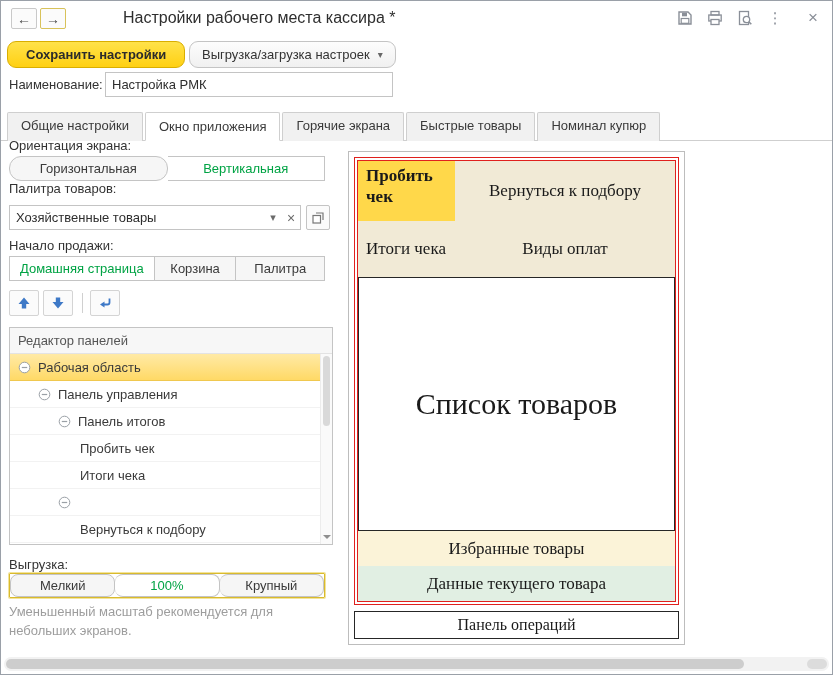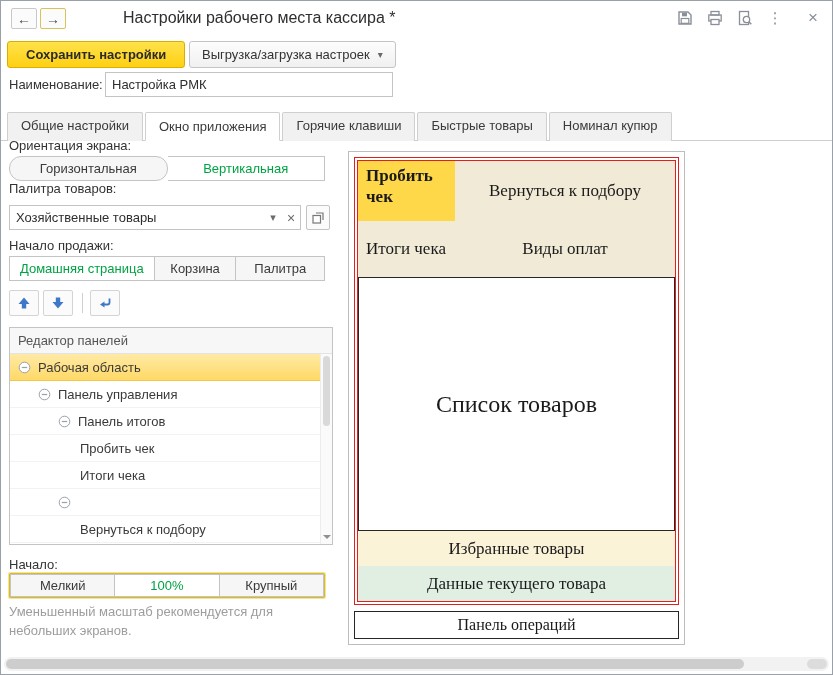--- a/index.html
+++ b/index.html
@@ -14,21 +14,21 @@
             font-size:14px; color:#4a4a4a; cursor:pointer; }
   .nav-back { left:10px; }
   .nav-fwd { left:39px; border-color:#d8c25a; }
   .win-title { position:absolute; left:122px; top:8px; font-size:16px; color:#2e2e2e; white-space:nowrap; }
   .tb-icons { position:absolute; right:10px; top:8px; display:flex; align-items:center; gap:12px; }
   .tb-icon { width:18px; height:18px; display:flex; align-items:center; justify-content:center; cursor:pointer;
              color:#8a8f98; font-size:15px; }
   .tb-icon.close { margin-left:8px; font-size:17px; }
 
   
-  .btn { border:1px solid #c4c4c4; border-radius:3px; background:linear-gradient(#fdfdfd,#f0f0f0);
+  .btn { border:1px solid #c4c4c4; border-radius:9px; background:linear-gradient(#fdfdfd,#f0f0f0);
          font-size:13px; color:#333; cursor:pointer; display:inline-flex; align-items:center; justify-content:center;
          font-family:"Liberation Sans", sans-serif; }
   .btn-save { position:absolute; left:6px; top:40px; height:27px; padding:0 18px; font-weight:bold; color:#2b2b2b;
               background:linear-gradient(#ffe24a,#ffd013); border:1px solid #d9ae00; }
   .btn-export { position:absolute; left:188px; top:40px; height:27px; padding:0 12px; gap:8px; }
   .btn-export .caret { font-size:10px; color:#666; }
 
   
   .name-label { position:absolute; left:8px; top:76px; color:#333; }
   .name-input { position:absolute; left:104px; top:71px; width:288px; height:25px; border:1px solid #c4c4c4;
@@ -42,21 +42,21 @@
   .tab.active { background:#fff; border-bottom:1px solid #fff; padding-top:6px; }
 
   
   .lbl { position:absolute; left:8px; color:#333; }
   .seg { position:absolute; left:8px; display:flex; height:25px; }
   .seg .opt { border:1px solid #c4c4c4; background:#f6f6f6; display:flex; align-items:center; justify-content:center;
               padding:0 10px; cursor:pointer; color:#3a3a3a; white-space:nowrap; }
   .seg .opt + .opt { border-left:none; }
   .seg .opt.sel { background:#fff; color:#00a344; }
   .seg-scale { border:1px solid #d9ba2e; box-shadow:0 0 0 1px #f3e49a; border-radius:1px; }
-  .seg-scale .opt { border-color:#c4c4c4; }
+  .seg-scale .opt { border-color:#c4c4c4;border-radius:8px; }
 
   .combo-wrap { position:absolute; left:8px; top:204px; display:flex; align-items:center; }
   .combo { width:292px; height:25px; border:1px solid #c4c4c4; background:#fff; display:flex; align-items:center; }
   .combo-value { flex:1; padding:0 6px; color:#2e2e2e; white-space:nowrap; overflow:hidden; }
   .combo-btn { width:18px; height:100%; display:flex; align-items:center; justify-content:center; color:#6b6b6b;
                font-size:11px; cursor:pointer; }
   .combo-btn.clear { font-size:14px; }
   .open-btn { width:24px; height:25px; margin-left:5px; border:1px solid #c4c4c4; border-radius:2px;
               background:#fbfbfb; display:flex; align-items:center; justify-content:center; cursor:pointer; }
 
@@ -87,21 +87,21 @@
              background:#fff; padding:5px; display:flex; flex-direction:column; gap:6px;
              font-family:"Liberation Serif", serif; color:#1a1a1a; }
   .red-outer { flex:1; border:1px solid #e0201d; padding:2px; display:flex; }
   .red-inner { flex:1; border:1px solid #e0201d; display:flex; flex-direction:column; overflow:hidden; }
   .pv-top { height:116px; background:#f1ead6; display:grid; grid-template-columns:97px 1fr; grid-template-rows:60px 1fr; }
   .pv-cell { display:flex; align-items:center; justify-content:center; font-size:17px; }
   .pv-punch { background:#ffd84a; font-weight:bold; justify-content:flex-start; align-items:flex-start;
               padding:4px 8px; line-height:1.25; }
   .pv-totals { justify-content:flex-start; padding-left:8px; }
   .pv-list { flex:1; border:1px solid #262626; background:#fff; display:flex; align-items:center; justify-content:center;
-             font-size:24px; }
+             font-size:30px; }
   .pv-fav { height:35px; background:#fbf3d8; display:flex; align-items:center; justify-content:center; font-size:17px; }
   .pv-cur { height:35px; background:#e1efe3; display:flex; align-items:center; justify-content:center; font-size:17px; }
   .pv-ops { height:28px; border:1px solid #262626; background:#fff; display:flex; align-items:center; justify-content:center;
             font-size:16px; }
 
   
   .hscroll { position:absolute; left:3px; right:3px; top:656px; height:14px; background:#f2f2f2; border-radius:7px; }
   .hthumb { position:absolute; left:2px; top:2px; width:738px; height:10px; background:#cdcdcd; border-radius:5px; cursor:pointer; }
   .hthumb-end { position:absolute; right:2px; top:2px; width:20px; height:10px; background:#dcdcdc; border-radius:5px; cursor:pointer; }
 </style>
@@ -151,21 +151,21 @@
     <span class="caret">▾</span>
   </button>
 
   <div class="name-label">Наименование:</div>
   <input class="name-input" readonly="" value="Настройка РМК" style="">
 
   <div class="tabs-row">
     <div class="tabs-inner">
       <div class="tab">Общие настройки</div>
       <div class="tab active">Окно приложения</div>
-      <div class="tab">Горячие клавиши</div>
+      <div class="tab">Горячие экрана</div>
       <div class="tab">Быстрые товары</div>
       <div class="tab">Номинал купюр</div>
     </div>
   </div>
 
   <div class="lbl" style="top:137px;">Ориентация экрана:</div>
   <div class="seg" style="top:155px; width:316px;">
     <div class="opt" style="flex:1;border-radius:12px;">Горизонтальная</div>
     <div class="opt sel" style="flex:1;">Вертикальная</div>
   </div>
@@ -259,21 +259,21 @@
     <div class="tree-row pl3">
       <span>Вернуться к подбору</span>
     </div>
 
     <div class="tree-scroll">
       <div class="tree-thumb"></div>
       <div class="tree-down"></div>
     </div>
   </div>
 
-  <div class="lbl" style="top:556px;">Начало:</div>
+  <div class="lbl" style="top:556px;">Выгрузка:</div>
   <div class="seg seg-scale" style="top:572px; width:316px;">
     <div class="opt" style="flex:1;">Мелкий</div>
     <div class="opt sel" style="flex:1;">100%</div>
     <div class="opt" style="flex:1;">Крупный</div>
   </div>
   <div class="hint">Уменьшенный масштаб рекомендуется для небольших экранов.</div>
 
   <div class="preview">
     <div class="red-outer">
       <div class="red-inner">

